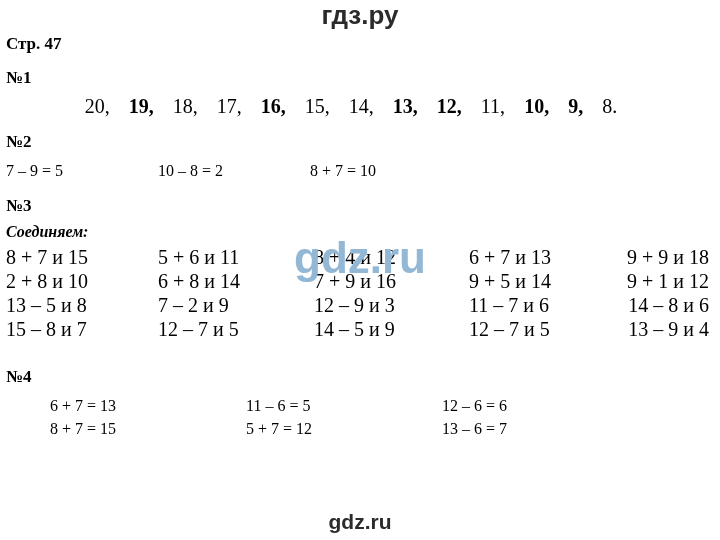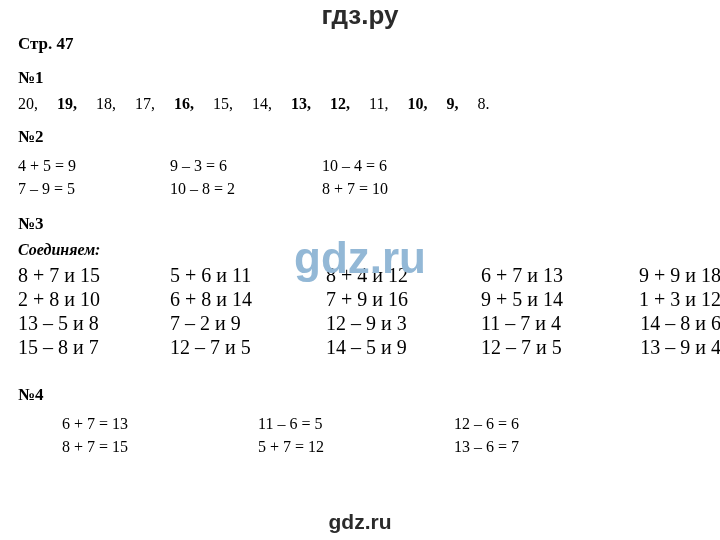--- a/index.html
+++ b/index.html
@@ -28,39 +28,40 @@
     text-align: center;
     font-family: "Liberation Sans", sans-serif;
     font-weight: bold;
     font-size: 26px;
     color: #2b2b2b;
     letter-spacing: 0px;
   }
   .content {
     position: absolute;
     top: 34px;
-    left: 18px;
+    left: 6px;
     width: 690px;
   }
   .page-label {
     font-family: "Liberation Serif", serif;
     font-weight: bold;
     font-size: 17px;
     margin-bottom: 8px;
   }
   .task-number {
     font-family: "Liberation Serif", serif;
     font-weight: bold;
     font-size: 17px;
     margin-top: 14px;
     margin-bottom: 7px;
   }
   .seq-row {
-    font-size: 16px;
+    font-size: 20px;
     white-space: nowrap;
+    text-align: center;
   }
   .seq-item {
     display: inline-block;
   }
   .seq-item.bold {
     font-weight: bold;
   }
   .seq-gap {
     display: inline-block;
     width: 19px;
@@ -134,38 +135,35 @@
     <div class="page-label">Стр. 47</div>
 
     <div class="task-number">№1</div>
     <div class="seq-row">
       <span class="seq-item">20,</span><span class="seq-gap"></span><span class="seq-item bold">19,</span><span class="seq-gap"></span><span class="seq-item">18,</span><span class="seq-gap"></span><span class="seq-item">17,</span><span class="seq-gap"></span><span class="seq-item bold">16,</span><span class="seq-gap"></span><span class="seq-item">15,</span><span class="seq-gap"></span><span class="seq-item">14,</span><span class="seq-gap"></span><span class="seq-item bold">13,</span><span class="seq-gap"></span><span class="seq-item bold">12,</span><span class="seq-gap"></span><span class="seq-item">11,</span><span class="seq-gap"></span><span class="seq-item bold">10,</span><span class="seq-gap"></span><span class="seq-item bold">9,</span><span class="seq-gap"></span><span class="seq-item">8.</span>
     </div>
 
     <div class="task-number">№2</div>
     <div class="cols t2">
       <div class="eq-line">
-        <span class="eq-cell">4 + 5 = 9</span><span class="eq-cell">9 – 3 = 6</span><span class="eq-cell">10 – 4 = 6</span>
-      </div>
-      <div class="eq-line">
         <span class="eq-cell">7 – 9 = 5</span><span class="eq-cell">10 – 8 = 2</span><span class="eq-cell">8 + 7 = 10</span>
       </div>
     </div>
 
     <div class="task-number">№3</div>
     <div class="italic-note">Соединяем:</div>
     <div class="t3-grid">
       <div class="t3-row">
         <span class="t3-c1">8 + 7 и 15</span><span class="t3-c2">5 + 6 и 11</span><span class="t3-c3">8 + 4 и 12</span><span class="t3-c4">6 + 7 и 13</span><span class="t3-c5">9 + 9 и 18</span>
       </div>
       <div class="t3-row">
-        <span class="t3-c1">2 + 8 и 10</span><span class="t3-c2">6 + 8 и 14</span><span class="t3-c3">7 + 9 и 16</span><span class="t3-c4">9 + 5 и 14</span><span class="t3-c5">1 + 3 и 12</span>
+        <span class="t3-c1">2 + 8 и 10</span><span class="t3-c2">6 + 8 и 14</span><span class="t3-c3">7 + 9 и 16</span><span class="t3-c4">9 + 5 и 14</span><span class="t3-c5">9 + 1 и 12</span>
       </div>
       <div class="t3-row">
-        <span class="t3-c1">13 – 5 и 8</span><span class="t3-c2">7 – 2 и 9</span><span class="t3-c3">12 – 9 и 3</span><span class="t3-c4">11 – 7 и 4</span><span class="t3-c5">14 – 8 и 6</span>
+        <span class="t3-c1">13 – 5 и 8</span><span class="t3-c2">7 – 2 и 9</span><span class="t3-c3">12 – 9 и 3</span><span class="t3-c4">11 – 7 и 6</span><span class="t3-c5">14 – 8 и 6</span>
       </div>
       <div class="t3-row">
         <span class="t3-c1">15 – 8 и 7</span><span class="t3-c2">12 – 7 и 5</span><span class="t3-c3">14 – 5 и 9</span><span class="t3-c4">12 – 7 и 5</span><span class="t3-c5">13 – 9 и 4</span>
       </div>
     </div>
 
     <div class="task-number" style="margin-top:26px;">№4</div>
     <div class="cols t4">
       <div class="eq-line">
         <span class="eq-cell">6 + 7 = 13</span><span class="eq-cell">11 – 6 = 5</span><span class="eq-cell">12 – 6 = 6</span>

